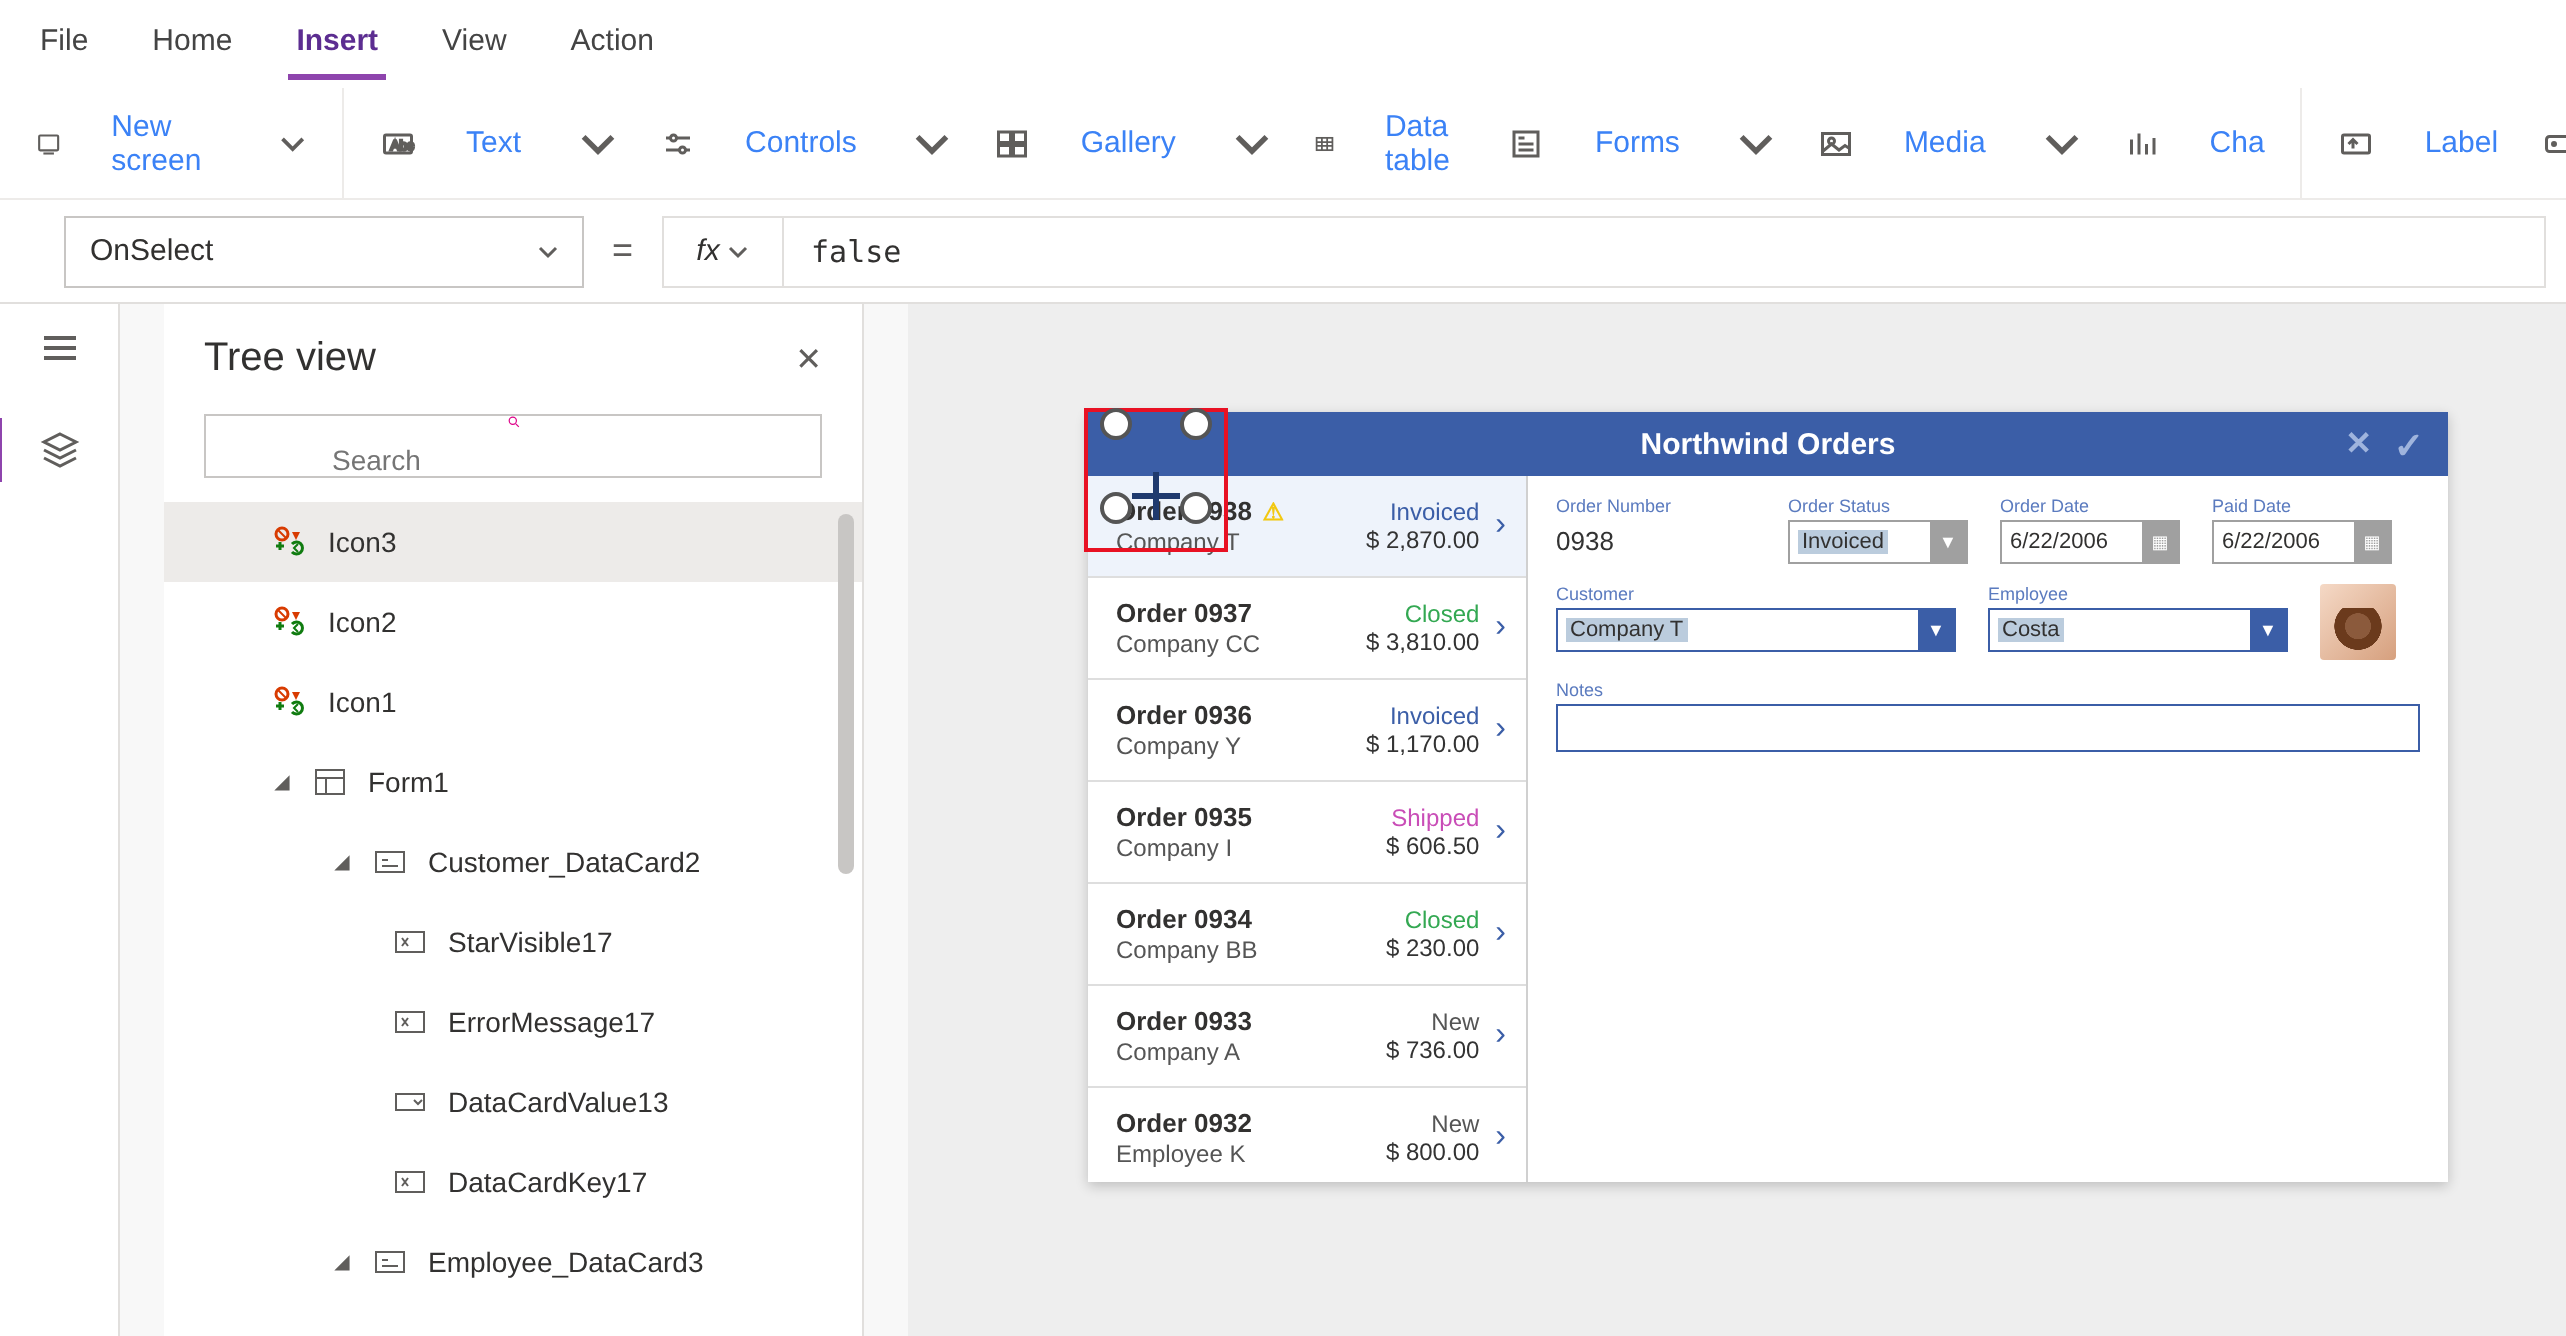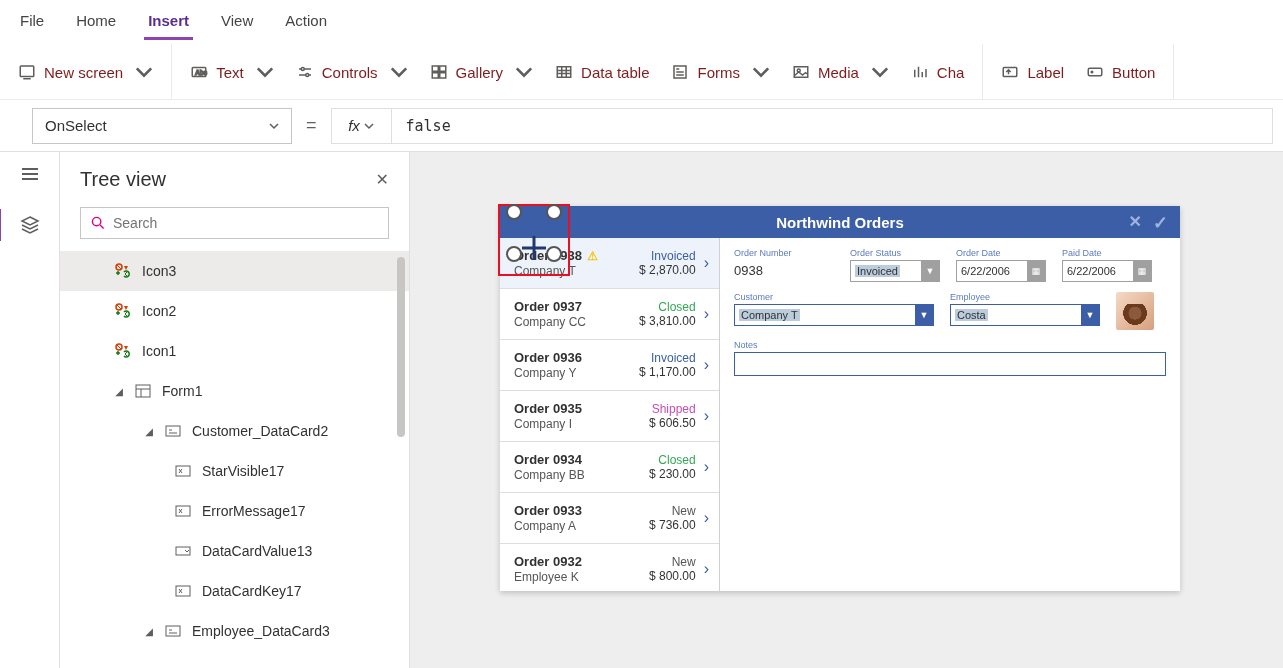--- a/index.html
+++ b/index.html
@@ -6,46 +6,46 @@
   html, body { width: 1283px; height: 668px; background:#f8f8f8; overflow:hidden; font-size:14px; color:#323130;}
   
   
   .menubar { height:44px; display:flex; align-items:center; padding:0 16px; gap:24px; background:#fff; }
   .menubar .menu-item { font-size:15px; color:#444; cursor:pointer; padding:8px 4px; border-bottom:3px solid transparent;}
   .menubar .menu-item.active { color:#5c2d91; border-bottom:3px solid #8e44ad; font-weight:600;}
   
   
   .ribbon { height:56px; background:#fff; border-bottom:1px solid #edebe9; display:flex; align-items:center; }
   .ribbon .group { display:flex; align-items:center; height:100%; padding:0 18px; border-right:1px solid #edebe9; gap:22px;}
-  .ribbon .rb-item { display:flex; align-items:flex-end; gap:8px; cursor:pointer; color:#7f1d1d; font-size:15px;}
+  .ribbon .rb-item { display:flex; align-items:center; gap:25px; cursor:pointer; color:#3b82f6; font-size:15px;}
   .ribbon .rb-item svg { width:18px; height:18px; }
   .chev-down { margin-left:4px; }
   
   
   .formula-bar { height:52px; background:#fff; border-bottom:1px solid #e1dfdd; display:flex; align-items:center; padding:0 10px 0 32px;}
   .prop-select { width:260px; height:36px; border:1px solid #c8c6c4; display:flex; align-items:center; justify-content:space-between; padding:0 12px; font-size:15px; background:#fff;}
   .eq { margin:0 14px; font-size:18px; color:#605e5c;}
   .fx-box { width:60px; height:36px; border:1px solid #e1dfdd; border-right:none; display:flex; align-items:center; justify-content:center; gap:4px; font-style:italic; font-size:15px;}
   .formula-input { flex:1; height:36px; border:1px solid #e1dfdd; border-left:1px solid #e1dfdd; padding:16px 14px; font-family:Consolas,monospace; font-size:15px; color:#323130; display:flex; align-items:center;}
   
   
-  .main { display:flex; height:calc(668px - 44px - 56px - 52px); }
+  .main { display:flex; height:calc(668px - 44px - 56px - 52px);gap:22px; }
   
   
   .left-rail { width:60px; border-right:1px solid #e1dfdd; background:#fff; display:flex; flex-direction:column; align-items:center; padding-top:12px; gap:28px;}
   .left-rail .rail-btn { cursor:pointer; color:#605e5c; position:relative;}
   .left-rail .rail-btn.active::before { content:""; position:absolute; left:-22px; top:-6px; height:32px; width:3px; background:#8e44ad;}
   
   
   .tree-panel { width:350px; background:#fff; border-right:1px solid #e1dfdd; display:flex; flex-direction:column;}
   .tree-head { display:flex; align-items:center; justify-content:space-between; padding:16px 20px 8px 20px;}
   .tree-head .title { font-size:20px; font-weight:400;}
   .tree-head .close {cursor:pointer; font-size:16px; color:#605e5c;}
   .tree-search-wrap { padding:8px 20px 12px 20px;}
-  .tree-search { height:32px; border:1px solid #c8c6c4; display:flex; align-items:center; padding:0 10px; gap:8px; color:#a19f9d;}
+  .tree-search { height:32px; border:1px solid #c8c6c4; display:flex; align-items:center; padding:0 10px; gap:8px; color:#a19f9d;flex-direction:column;}
   .tree-search input { border:none; outline:none; flex:1; font-size:14px; background:transparent;}
   .tree-list { flex:1; overflow-y:auto; padding-bottom:10px; position:relative;}
   .tree-scrollbar { position:absolute; right:4px; top:6px; width:8px; height:180px; background:#c8c6c4; border-radius:4px;}
   .tree-node { display:flex; align-items:center; height:40px; padding-left:34px; gap:10px; cursor:pointer; font-size:14px;}
   .tree-node.sel { background:#edebe9;}
   .tree-node .expander { width:10px; display:inline-flex; justify-content:center; color:#605e5c; font-size:10px;}
   .tree-node .ico { width:18px; display:inline-flex; justify-content:center;}
   .indent-1 { padding-left:54px;}
   .indent-2 { padding-left:84px;}
   .indent-3 { padding-left:114px;}

